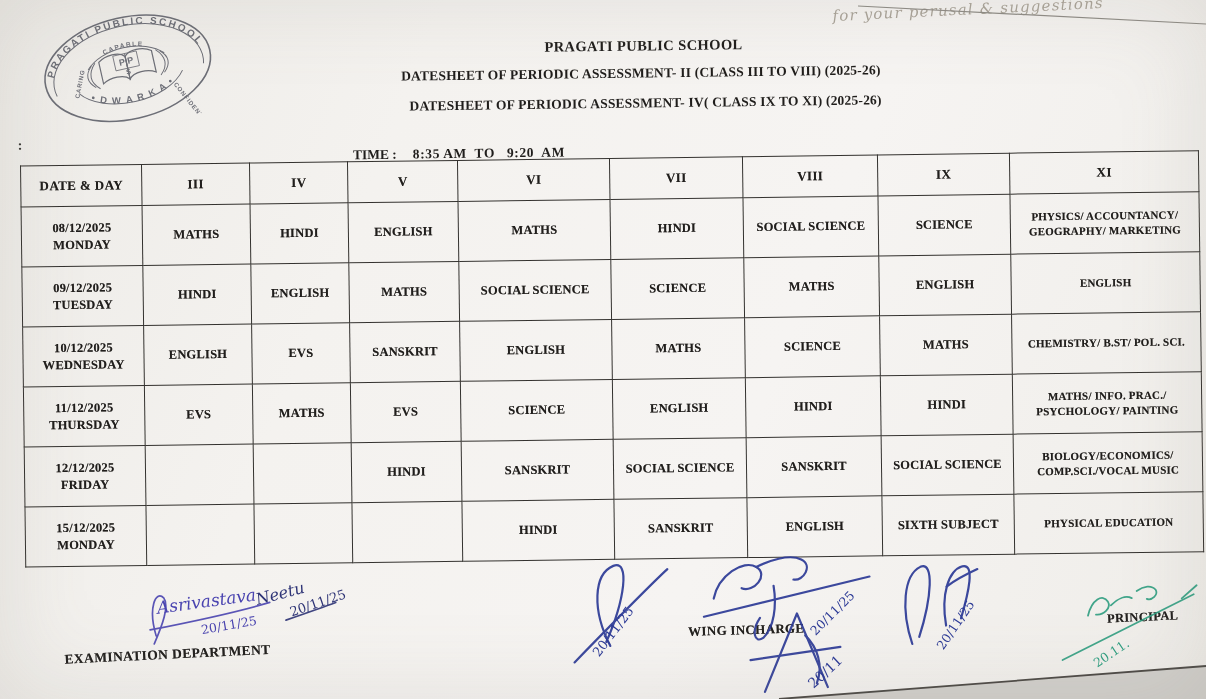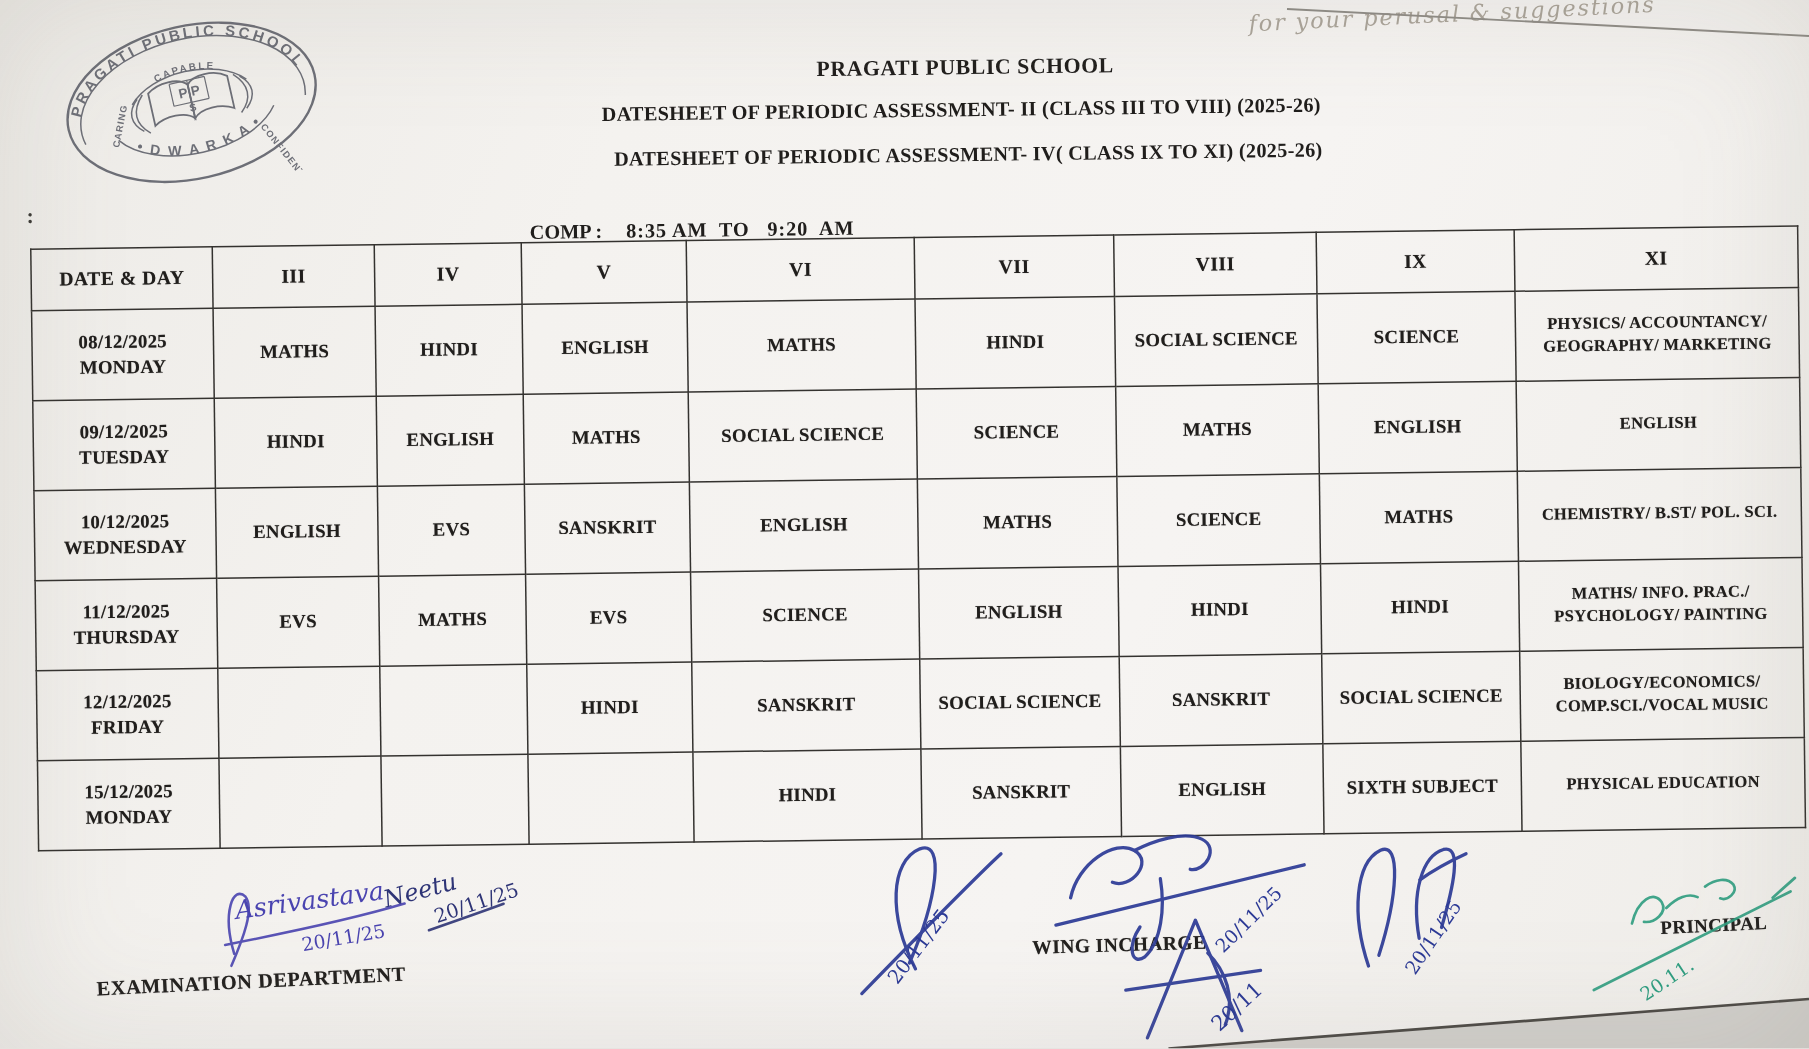--- a/index.html
+++ b/index.html
@@ -117,21 +117,21 @@
         <path d="M126,48 C135,57 135,66 126,74"></path>
       </g>
     </svg>
 
     <div class="head-wrap">
       <div class="school-name">PRAGATI PUBLIC SCHOOL</div>
       <div class="title1">DATESHEET OF PERIODIC ASSESSMENT- II (CLASS III TO VIII) (2025-26)</div>
       <div class="title2">DATESHEET OF PERIODIC ASSESSMENT- IV( CLASS IX TO XI) (2025-26)</div>
     </div>
     <div class="time-line">
-      <span>COMP :</span><span class="val">8:35 AM  TO   9:20  AM</span>
+      <span>TIME :</span><span class="val">8:35 AM  TO   9:20  AM</span>
     </div>
     <div class="stray">:</div>
     <div class="pencil-note">for your perusal &amp; suggestions</div>
 
     <table class="sheet">
       <colgroup>
         <col class="c0">
           <col class="c1">
           <col class="c2">
           <col class="c3">

